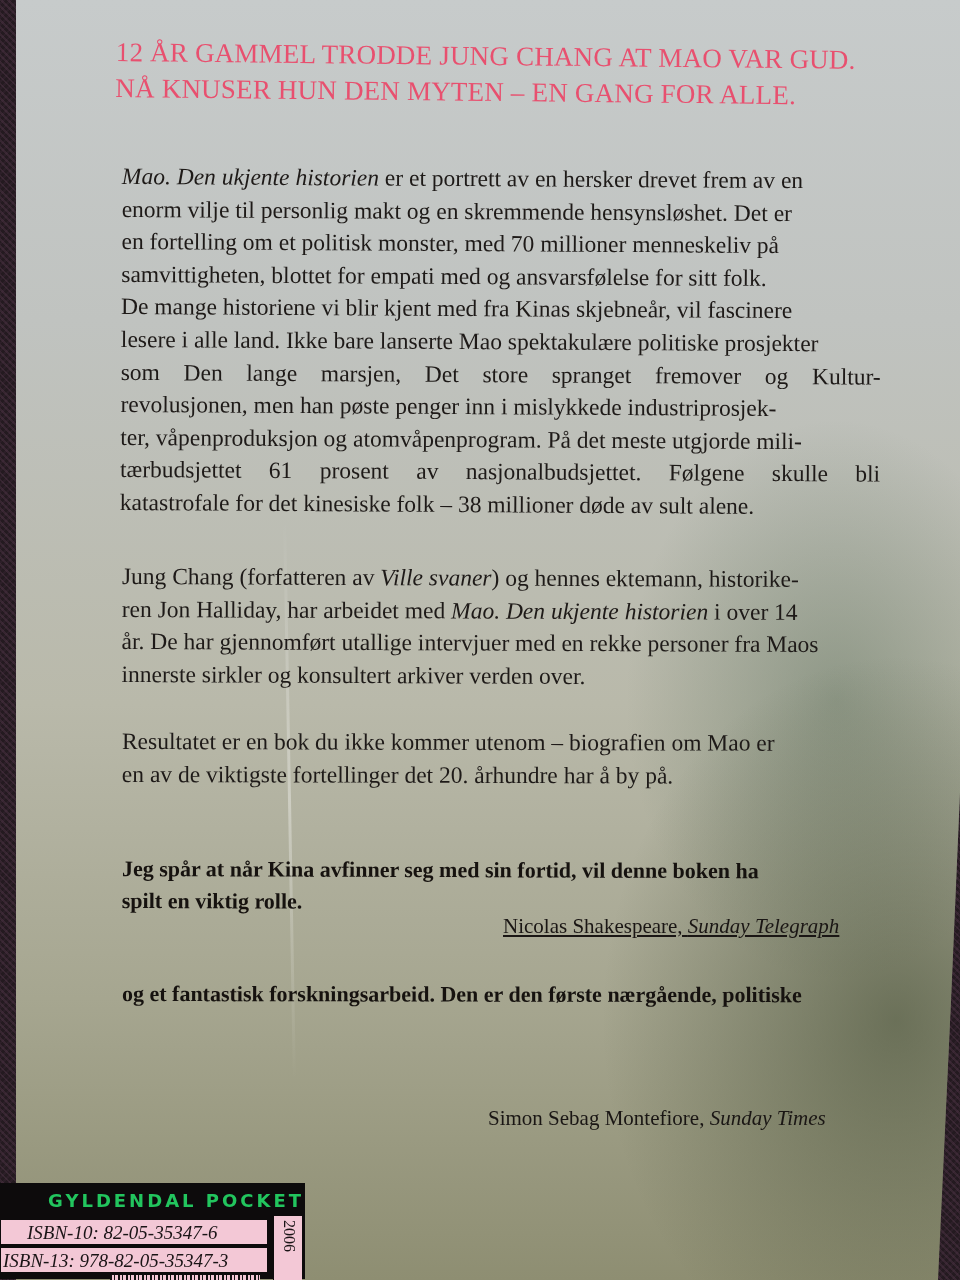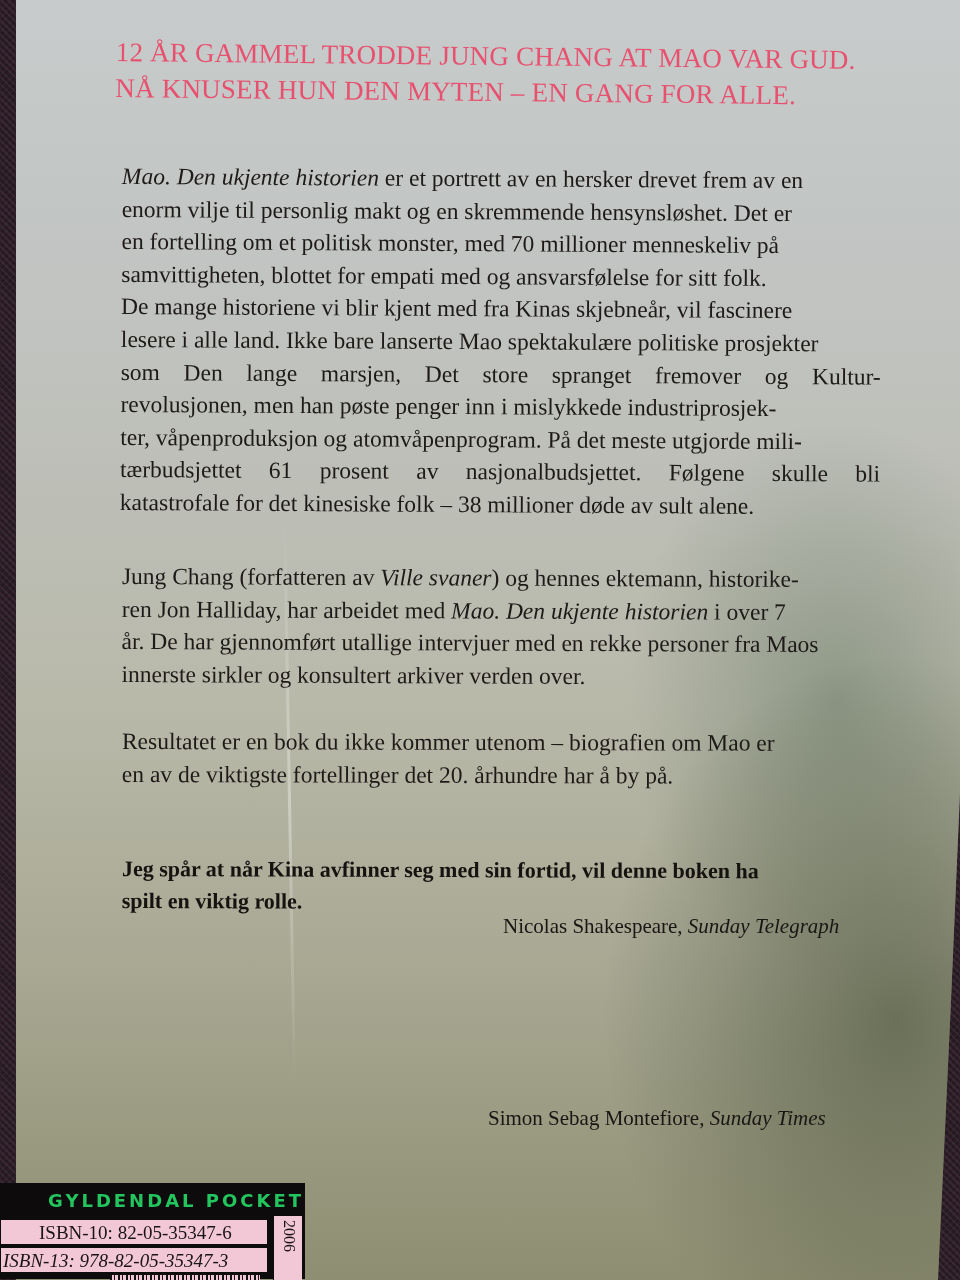--- a/index.html
+++ b/index.html
@@ -90,21 +90,21 @@
     transform-origin: left top;
   }
   .q1 { top: 853px; transform: rotate(0.2deg); }
   .q2 { top: 978px; transform: rotate(0.1deg); }
   .attribution {
     position: absolute;
     color: #1a1614;
     font-size: 21px;
     white-space: nowrap;
   }
-  .a1 { left: 487px; top: 914px; }
+  .a1 { left: 487px; top: 914px; text-decoration: underline; }
   .a2 { left: 472px; top: 1106px; }
   em { font-style: italic; }
   .publisher-label {
     position: absolute;
     left: 0;
     top: 1183px;
     width: 305px;
     height: 96px;
     background: #0d0b0c;
   }
@@ -123,21 +123,21 @@
     position: absolute;
     left: 0;
     height: 26px;
     background: #f3c8d6;
     border: 1px solid #0d0b0c;
     color: #1a1416;
     font-size: 19px;
     line-height: 26px;
     white-space: nowrap;
   }
-  .isbn10 { top: 1219px; width: 268px; padding-left: 38px; box-sizing: border-box; }
+  .isbn10 { top: 1219px; width: 268px; padding-left: 26px; box-sizing: border-box; font-style: italic; }
   .isbn13 { top: 1247px; width: 268px; padding-left: 2px; box-sizing: border-box; font-style: italic; }
   .barcode {
     position: absolute;
     left: 110px;
     top: 1275px;
     width: 150px;
     height: 5px;
     background: repeating-linear-gradient(90deg, #111 0 2px, #f3c8d6 2px 4px, #111 4px 5px, #f3c8d6 5px 8px);
   }
   .year-strip {
@@ -182,37 +182,38 @@
     <span class="line">lesere i alle land. Ikke bare lanserte Mao spektakulære politiske prosjekter</span>
     <span class="line justify">som Den lange marsjen, Det store spranget fremover og Kultur-</span>
     <span class="line">revolusjonen, men han pøste penger inn i mislykkede industriprosjek-</span>
     <span class="line">ter, våpenproduksjon og atomvåpenprogram. På det meste utgjorde mili-</span>
     <span class="line justify">tærbudsjettet 61 prosent av nasjonalbudsjettet. Følgene skulle bli</span>
     <span class="line">katastrofale for det kinesiske folk – 38 millioner døde av sult alene.</span>
   </div>
 
   <div class="body-text p2">
     <span class="line"><span>Jung Chang (forfatteren av </span><em>Ville svaner</em><span>) og hennes ektemann, historike-</span></span>
-    <span class="line"><span>ren Jon Halliday, har arbeidet med </span><em>Mao. Den ukjente historien</em><span> i over 7</span></span>
+    <span class="line"><span>ren Jon Halliday, har arbeidet med </span><em>Mao. Den ukjente historien</em><span> i over 14</span></span>
     <span class="line">år. De har gjennomført utallige intervjuer med en rekke personer fra Maos</span>
     <span class="line">innerste sirkler og konsultert arkiver verden over.</span>
   </div>
 
   <div class="body-text p3">
     <span class="line">Resultatet er en bok du ikke kommer utenom – biografien om Mao er</span>
     <span class="line">en av de viktigste fortellinger det 20. århundre har å by på.</span>
   </div>
 
   <div class="quote q1">
     <div>Jeg spår at når Kina avfinner seg med sin fortid, vil denne boken ha</div>
     <div>spilt en viktig rolle.</div>
   </div>
   <div class="attribution a1"><span>Nicolas Shakespeare, </span><em>Sunday Telegraph</em></div>
 
   <div class="quote q2">
+    <div>og et fantastisk forskningsarbeid. Den er den første nærgående, politiske</div>
   </div>
   <div class="attribution a2"><span>Simon Sebag Montefiore, </span><em>Sunday Times</em></div>
 </div>
 
 <div class="publisher-label"></div>
 <div class="publisher-name">GYLDENDAL POCKET</div>
 <div class="isbn-box isbn10">ISBN-10: 82-05-35347-6</div>
 <div class="isbn-box isbn13">ISBN-13: 978-82-05-35347-3</div>
 <div class="barcode"></div>
 <div class="year-strip"></div>

